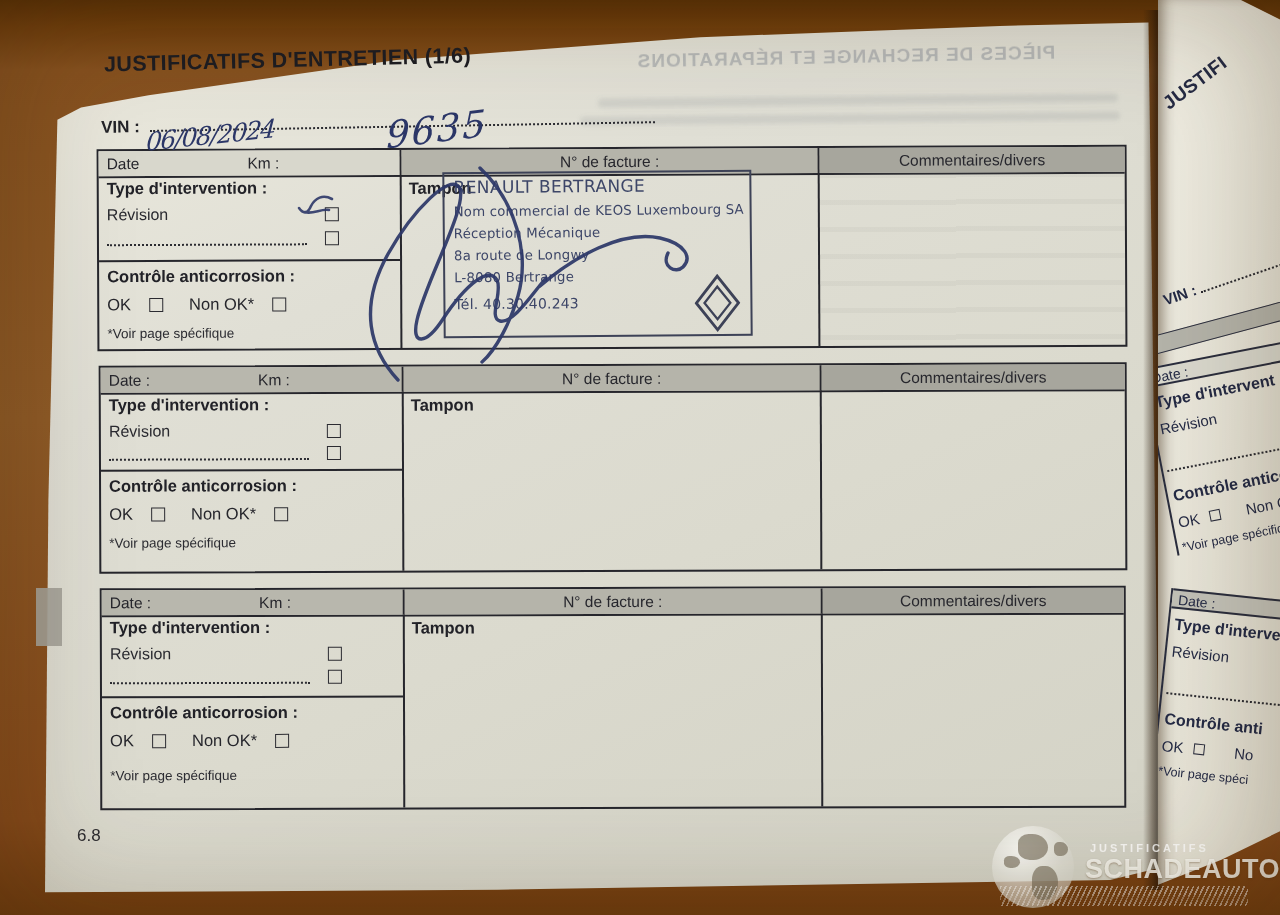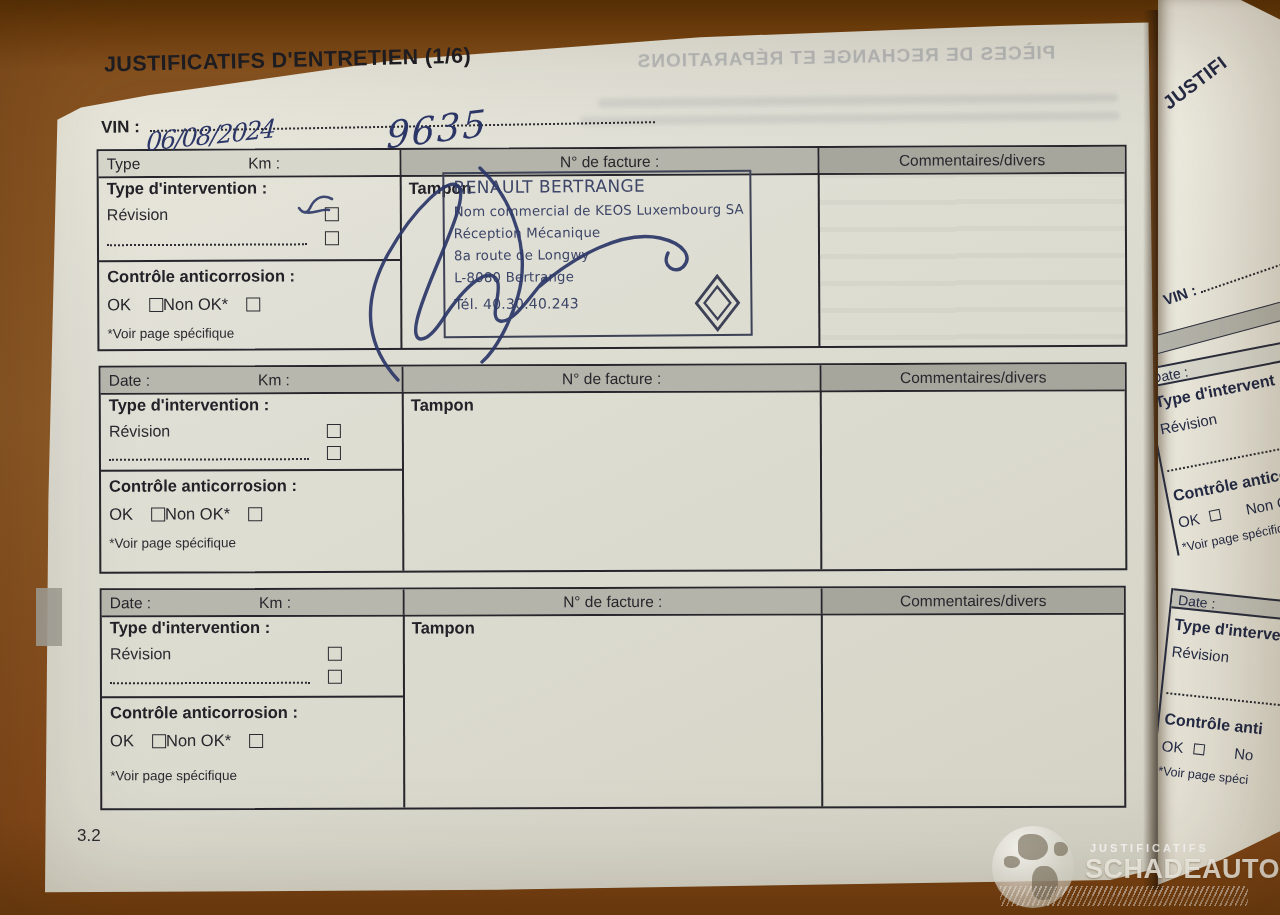--- a/index.html
+++ b/index.html
@@ -30,21 +30,21 @@
   .c1col{width:303px;border-right:2.3px solid #26262c;box-sizing:border-box;display:flex;flex-direction:column;}
   .c2col{width:418px;border-right:2.3px solid #26262c;box-sizing:border-box;padding:4px 0 0 7px;}
   .c3col{flex:1;background:repeating-linear-gradient(180deg,rgba(130,130,124,.08) 0 5px,rgba(0,0,0,0) 5px 27px);}
   .r1{border-bottom:2.3px solid #26262c;padding:3px 8px 0 8px;box-sizing:border-box;}
   .r2{flex:1;padding:5px 8px 0 8px;}
   .blab{font-size:16.5px;font-weight:bold;color:#222228;}
   .ln{display:flex;align-items:center;margin-top:8px;width:232px;justify-content:space-between;font-size:16px;color:#2a2a30;}
   .cb{width:12px;height:12px;border:1.9px solid #2b2b31;display:inline-block;background:transparent;flex:none;}
   .okln{display:flex;align-items:center;margin-top:9px;font-size:16.5px;color:#26262c;}
   .okln .cb{margin-left:18px;}
-  .okln .nok{}
+  .okln .nok{margin-left:26px;}
   .note{margin-top:12px;font-size:13.5px;color:#2c2c32;}
   
   #stamp{position:absolute;left:443px;top:171px;width:309px;height:166px;border:2.6px solid #3d4257;
     z-index:4;transform:rotate(-.5deg);color:#3d4668;font-family:"DejaVu Sans",sans-serif;padding:3px 0 0 9px;box-sizing:border-box;}
   #stamp .s1{font-size:17px;font-weight:500;letter-spacing:.4px;}
   #stamp .s{font-size:13.3px;margin-top:7px;letter-spacing:.2px;}
   #stamp .s6{font-size:14px;margin-top:11px;}
   #renault-logo{position:absolute;right:10px;bottom:2px;}
   .ink{position:absolute;z-index:5;pointer-events:none;}
   .hand{color:#2c3768;font-family:"DejaVu Serif",serif;font-style:italic;z-index:5;}
@@ -100,21 +100,21 @@
   <div class="ghost-par" style="left:580px;top:114px;width:540px;transform:rotate(-.6deg);"></div>
 
   <div class="onpage" id="vin-row">
     <span>VIN :</span>
     <span class="dotfill" style="width:505px;margin-left:6px;"></span>
   </div>
 
   <div class="tbl" style="left:97px;top:147px;width:1026px;height:198px;transform:rotate(-.25deg);">
     <div class="hdr">
       <div class="hcell hc1 light">
-        <span>Type</span>
+        <span>Date</span>
         <span class="kmlab">Km :</span>
       </div>
       <div class="hcell hc2">
           <span>N° de facture :</span>
         </div>
       <div class="hcell hc3">
           <span>Commentaires/divers</span>
         </div>
     </div>
     <div class="bod">
@@ -251,21 +251,21 @@
       <path d="M68 222 C 40 192 28 150 58 96 C 84 50 120 16 129 29 C 140 45 96 122 87 162 C 81 188 96 187 113 161 C 136 126 159 108 167 122 C 173 134 158 160 170 163 C 183 166 202 136 216 120"></path>
       <path d="M150 10 C 186 44 200 96 188 138 C 181 163 166 192 152 204"></path>
       <path d="M210 128 C 245 98 292 72 330 80 C 356 86 362 100 353 109 C 346 116 331 109 338 95"></path>
     </g>
   </svg>
 
   <svg class="ink" style="left:296px;top:192px;" width="40" height="30" viewBox="0 0 40 30">
     <path d="M3 16 C 8 23 12 21 15 14 C 19 6 27 2 36 7 M 9 20 C 16 23 26 16 33 18" fill="none" stroke="#2c3768" stroke-width="2.6" stroke-linecap="round" opacity=".9"></path>
   </svg>
 
-  <div class="onpage" id="page-num">3.2</div>
+  <div class="onpage" id="page-num">6.8</div>
   <div id="tab-sticker"></div>
 
   <div id="gutter"></div>
   <div id="page-right">
     <div class="rp" id="rp-title">JUSTIFI</div>
     <div class="rp" id="rp-vin">
       <span>VIN :</span>
       <span class="dotfill" style="width:96px;border-bottom-width:2px;"></span>
     </div>
     <div class="rp" id="rp-band"></div>

